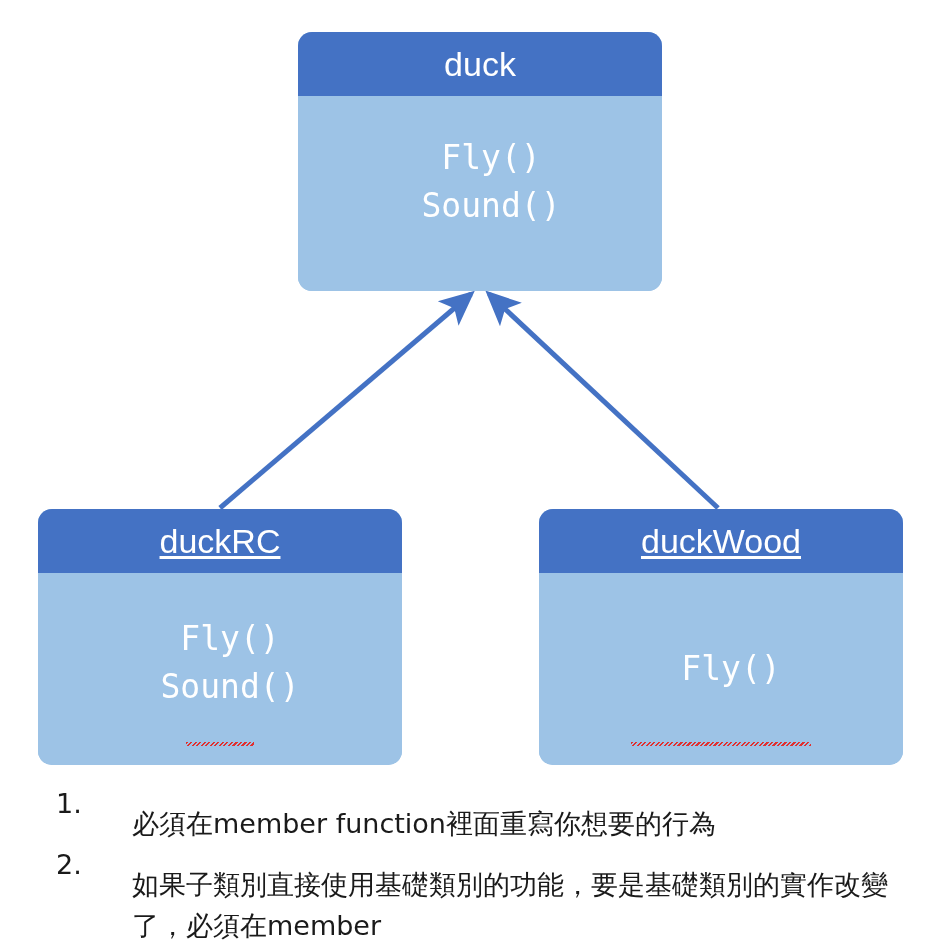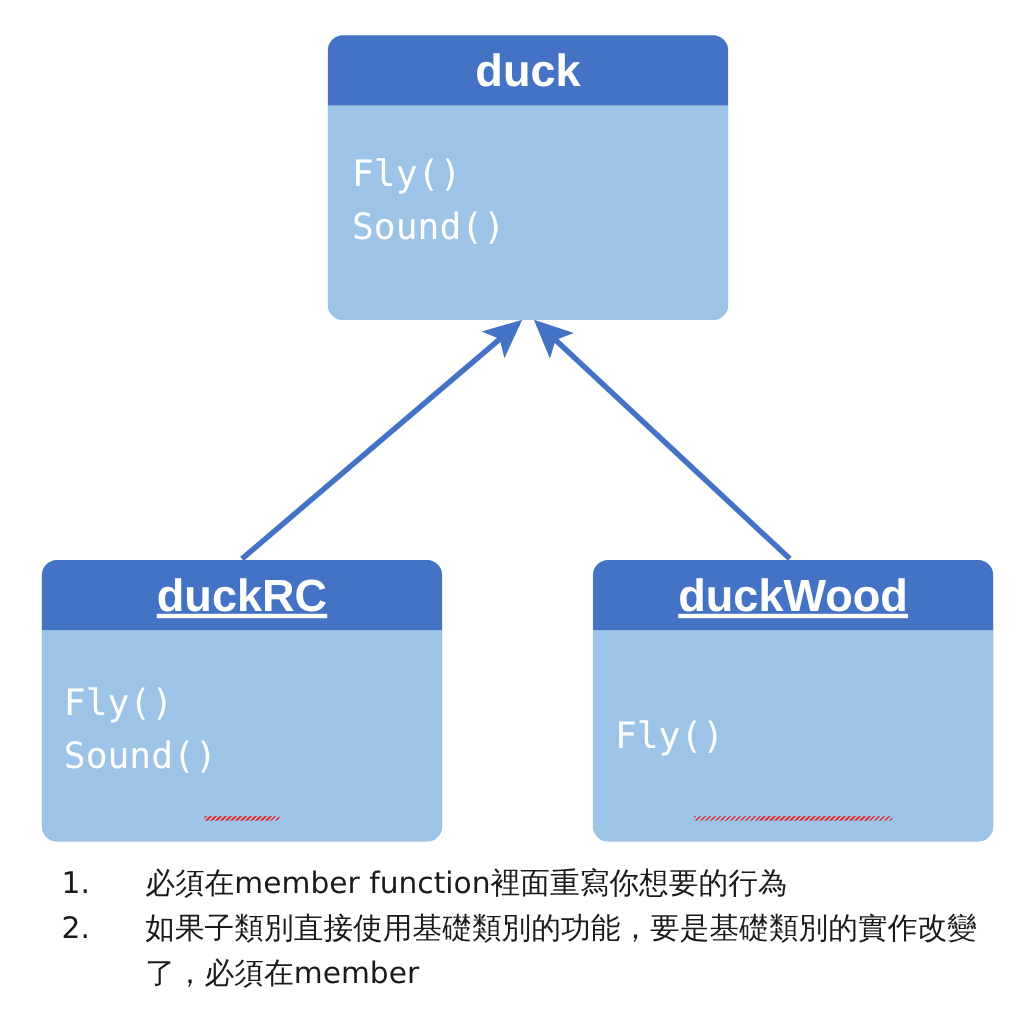--- a/index.html
+++ b/index.html
@@ -44,22 +44,22 @@
   .class-header {
     background: #4472C4;
     color: #FFFFFF;
     display: flex;
     align-items: center;
     justify-content: center;
     flex: 0 0 auto;
     box-sizing: border-box;
   }
   .class-title {
-    font-size: 41px;
-    font-weight: 700;
+    font-size: 34px;
+    font-weight: 400;
     letter-spacing: 0px;
     line-height: 1;
     white-space: nowrap;
   }
   .class-title.spellcheck {
     text-decoration: underline;
     text-decoration-color: #FFFFFF;
     text-underline-offset: 3px;
     position: relative;
   }
@@ -80,20 +80,21 @@
     background: #9DC3E6;
     color: #FFFFFF;
     font-family: "DejaVu Sans Mono", monospace;
     font-size: 33px;
     line-height: 1.45;
     box-sizing: border-box;
     display: flex;
     flex-direction: column;
     justify-content: center;
     padding-left: 22px;
+    text-align: center;
   }
   .member-line {
     white-space: pre;
   }
 
   
   #box-duck {
     left: 298px;  top: 32px;
     width: 364px; height: 259px;
   }
@@ -132,20 +133,21 @@
   }
   .note-number {
     flex: 0 0 86px;
     text-align: left;
     padding-left: 10px;
     box-sizing: border-box;
     font-family: "DejaVu Sans", sans-serif;
   }
   .note-text {
     flex: 1 1 auto;
+    margin-top: 20px;
   }
 </style>
 </head>
 <body>
 
 <div id="diagram-canvas">
 
   <svg id="connector-layer" viewBox="0 0 939 940" width="939" height="940" xmlns="http://www.w3.org/2000/svg">
     <defs>
       <marker id="arrowhead-solid" markerWidth="7" markerHeight="7" refX="6" refY="3.5" orient="auto" markerUnits="strokeWidth">

